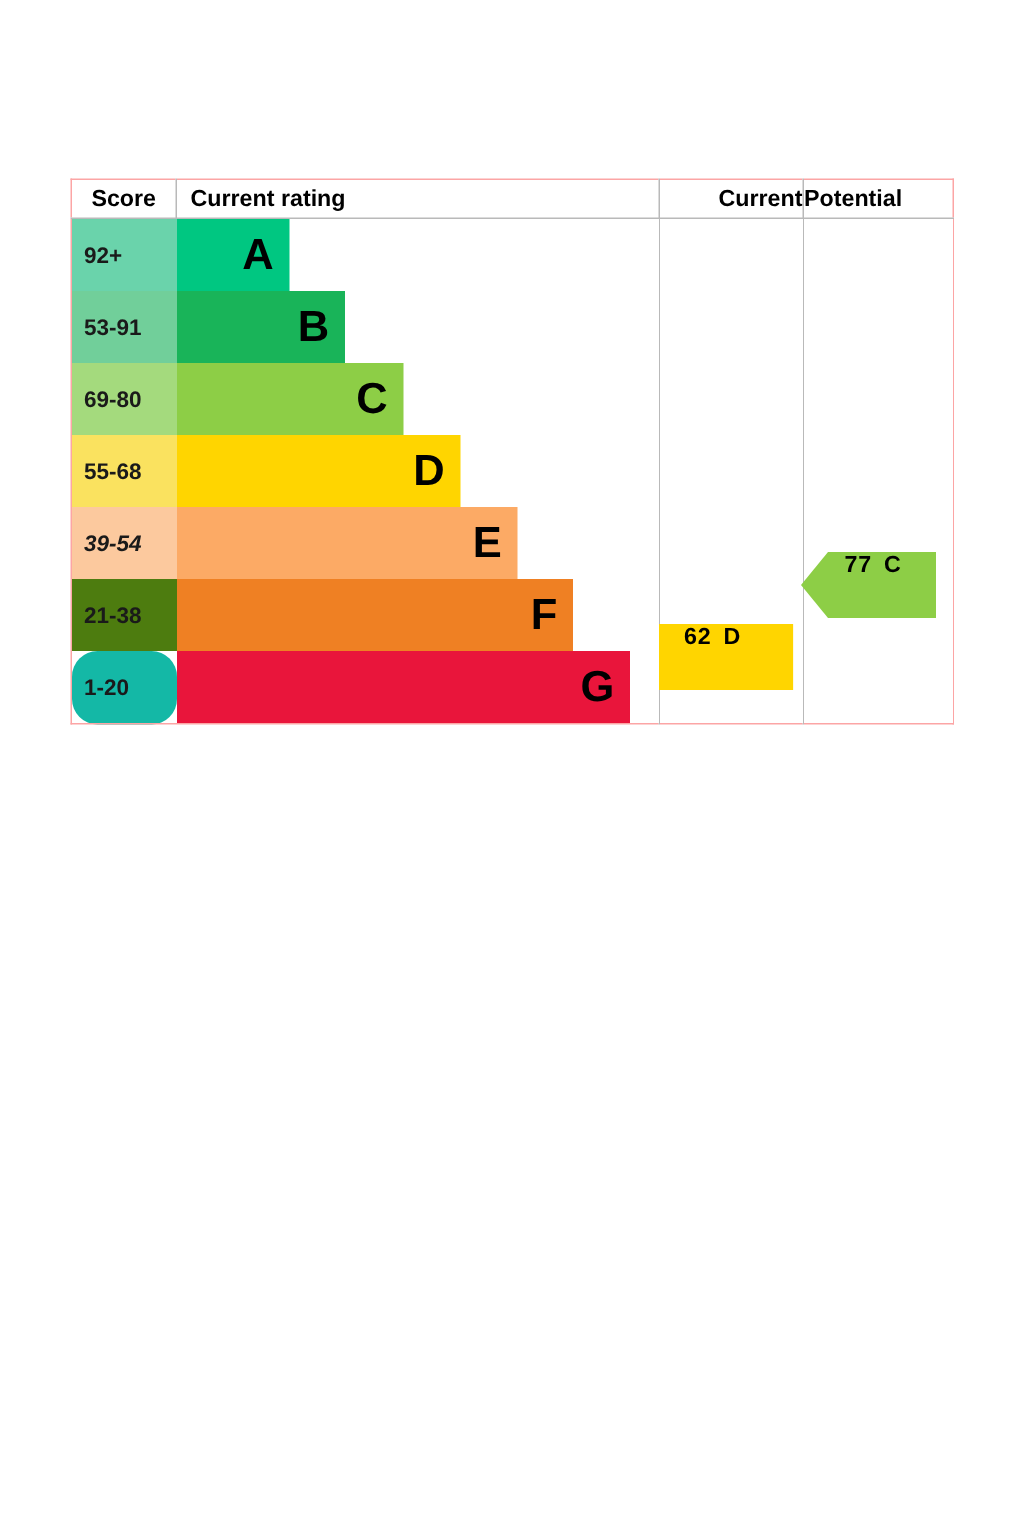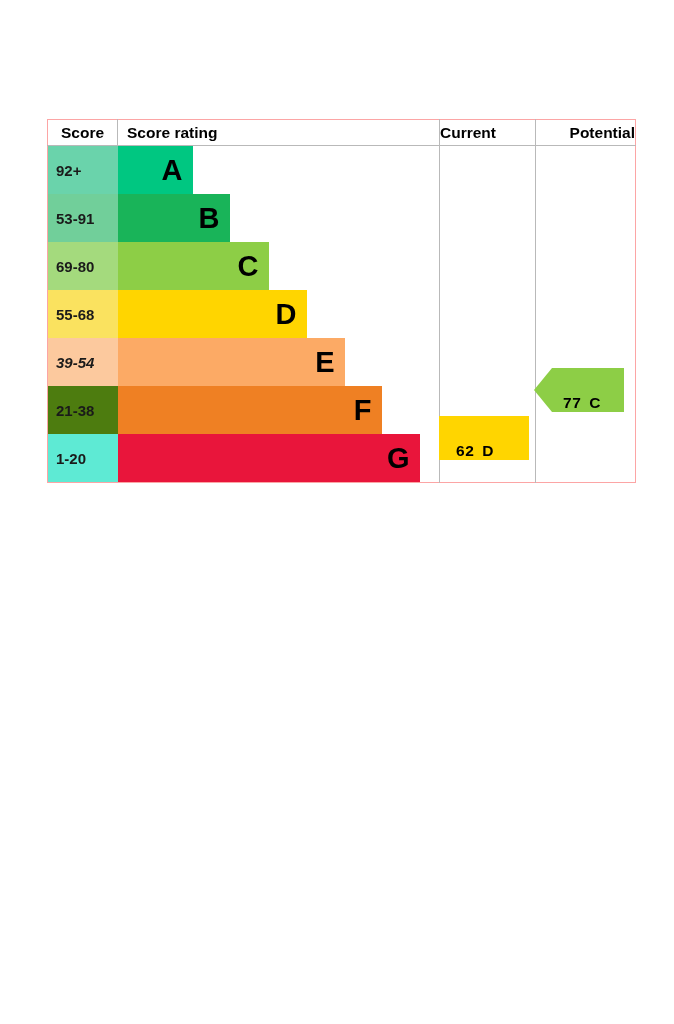--- a/index.html
+++ b/index.html
@@ -44,22 +44,22 @@
     font-size: 15.5px;
     font-weight: bold;
     color: #000000;
     border-right: 1px solid #b9b9b9;
     border-bottom: 1px solid #b9b9b9;
     background: #ffffff;
     vertical-align: middle;
   }
   thead th.h-score     { text-align: center; padding: 0 4px; }
   thead th.h-rating    { text-align: left;   padding-left: 9px; }
-  thead th.h-current   { text-align: left; }
-  thead th.h-potential { text-align: right; border-right: none; }
+  thead th.h-current   { text-align: right; }
+  thead th.h-potential { text-align: left; border-right: none; }
 
   
   tbody tr { height: 48px; }
 
   td { padding: 0; margin: 0; vertical-align: middle; }
 
   td.score-cell {
     text-align: left;
     padding-left: 8px;
     font-size: 15px;
@@ -94,21 +94,21 @@
     padding: 0;
   }
 
   
   .arrow {
     position: absolute;
     top: 50%;
     transform: translateY(-50%);
     height: 44px;
     display: flex;
-    align-items: flex-end;
+    align-items: flex-start;
     justify-content: center;
     font-size: 15.5px;
     font-weight: bold;
     color: #000000;
     box-sizing: border-box;
     clip-path: polygon(0% 50%, 20% 0%, 100% 0%, 100% 100%, 20% 100%);
     padding-left: 18px;
     padding-right: 12px;
     letter-spacing: 0.5px;
   }
@@ -127,21 +127,21 @@
   <table class="epc">
     <colgroup>
       <col class="c-score">
       <col class="c-rating">
       <col class="c-current">
       <col class="c-potential">
     </colgroup>
     <thead>
       <tr>
         <th class="h-score">Score</th>
-        <th class="h-rating">Score rating</th>
+        <th class="h-rating">Current rating</th>
         <th class="h-current">Current</th>
         <th class="h-potential">Potential</th>
       </tr>
     </thead>
     <tbody>
 
       <tr>
         <td class="score-cell" style="background: rgb(106, 211, 171);">92+</td>
         <td class="rating-cell">
           <div class="bar" style="width:75px;background:#00c781;">
@@ -201,21 +201,21 @@
       <tr>
         <td class="score-cell" style="background: #4d7c0f;">21-38</td>
         <td class="rating-cell">
           <div class="bar" style="width:264px;background:#ef8023;">
             <span>F</span>
           </div>
         </td>
       </tr>
 
       <tr>
-        <td class="score-cell" style="background: #5eead4;">1-20</td>
+        <td class="score-cell" style="background: #14b8a6; border-radius: 17px;">1-20</td>
         <td class="rating-cell">
           <div class="bar" style="width:302px;background:#e9153b;">
             <span>G</span>
           </div>
         </td>
       </tr>
 
     </tbody>
   </table>
 </div>

